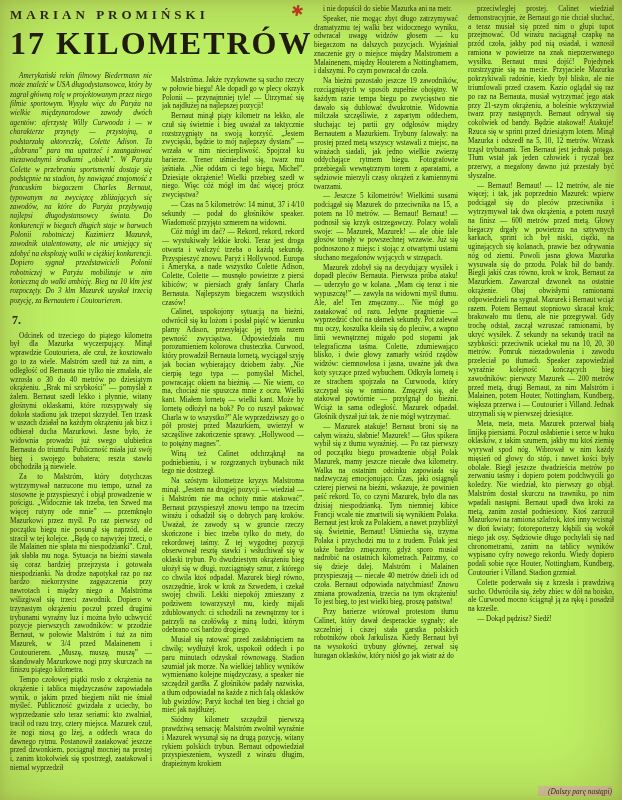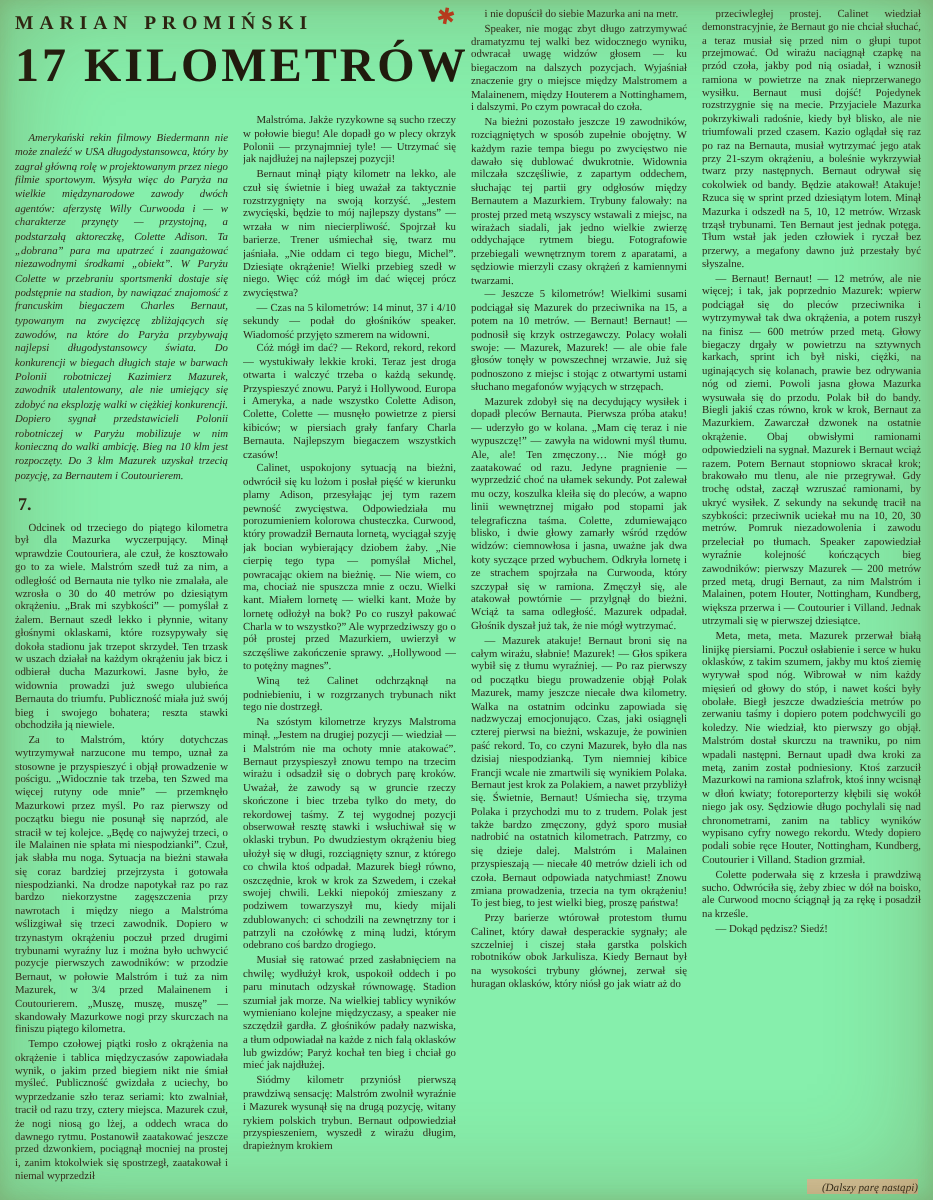--- a/index.html
+++ b/index.html
@@ -3,21 +3,21 @@
 <meta charset="utf-8">
 <style>
   * { margin: 0; padding: 0; box-sizing: border-box; }
   html, body { width: 622px; height: 800px; }
   body { font-family: "Liberation Serif", serif; }
 
   .page {
     position: relative;
     width: 622px;
     height: 800px;
-    background: #86efac;
+    background: #bef264;
     color: #2c2418;
     overflow: hidden;
   }
   .page::after {
     content: "";
     position: absolute;
     inset: 0;
     box-shadow: inset 0 0 70px rgba(105,78,30,0.32), inset 0 0 12px rgba(105,78,30,0.18);
     pointer-events: none;
   }
@@ -45,21 +45,21 @@
     position: absolute;
     overflow: hidden;
     font-size: 7.2px;
     line-height: 1.22;
     text-align: justify;
     color: #2e271a;
   }
   .col p { text-indent: 9px; margin: 0; }
   .col p + p { margin-top: 1px; }
 
-  .col1 { left: 10px;  top: 88px; width: 142px; height: 710px; }
+  .col1 { left: 10px;  top: 72px; width: 142px; height: 710px; }
   .col2 { left: 162px; top: 76px; width: 142px; height: 718px; }
   .col3 { left: 314px; top: 5px;  width: 144px; height: 789px; }
   .col4 { left: 468px; top: 5px;  width: 146px; height: 789px; }
 
   .intro { font-style: italic; line-height: 1.3; }
   .intro p { text-indent: 9px; }
 
   .chapter { font-size: 12px; font-weight: bold; margin: 7px 0 4px 2px; text-indent: 0; }
 
   .continuation {
@@ -95,21 +95,21 @@
 
   <div class="col col2">
       <p>Malstróma. Jakże ryzykowne są sucho rzeczy w połowie biegu! Ale dopadł go w plecy okrzyk Polonii — przynajmniej tyle! — Utrzymać się jak najdłużej na najlepszej pozycji!</p>
       <p>Bernaut minął piąty kilometr na lekko, ale czuł się świetnie i bieg uważał za taktycznie rozstrzygnięty na swoją korzyść. „Jestem zwycięski, będzie to mój najlepszy dystans” — wrzała w nim niecierpliwość. Spojrzał ku barierze. Trener uśmiechał się, twarz mu jaśniała. „Nie oddam ci tego biegu, Michel”. Dziesiąte okrążenie! Wielki przebieg szedł w niego. Więc cóż mógł im dać więcej prócz zwycięstwa?</p>
       <p>— Czas na 5 kilometrów: 14 minut, 37 i 4/10 sekundy — podał do głośników speaker. Wiadomość przyjęto szmerem na widowni.</p>
       <p>Cóż mógł im dać? — Rekord, rekord, rekord — wystukiwały lekkie kroki. Teraz jest droga otwarta i walczyć trzeba o każdą sekundę. Przyspieszyć znowu. Paryż i Hollywood. Europa i Ameryka, a nade wszystko Colette Adison, Colette, Colette — musnęło powietrze z piersi kibiców; w piersiach grały fanfary Charla Bernauta. Najlepszym biegaczem wszystkich czasów!</p>
       <p>Calinet, uspokojony sytuacją na bieżni, odwrócił się ku lożom i posłał pięść w kierunku plamy Adison, przesyłając jej tym razem pewność zwycięstwa. Odpowiedziała mu porozumieniem kolorowa chusteczka. Curwood, który prowadził Bernauta lornetą, wyciągał szyję jak bocian wybierający dziobem żaby. „Nie cierpię tego typa — pomyślał Michel, powracając okiem na bieżnię. — Nie wiem, co ma, chociaż nie spuszcza mnie z oczu. Wielki kant. Miałem lornetę — wielki kant. Może by lornetę odłożył na bok? Po co ruszył pakować Charla w to wszystko?” Ale wyprzedziwszy go o pół prostej przed Mazurkiem, uwierzył w szczęśliwe zakończenie sprawy. „Hollywood — to potężny magnes”.</p>
       <p>Winą też Calinet odchrząknął na podniebieniu, i w rozgrzanych trybunach nikt tego nie dostrzegł.</p>
       <p>Na szóstym kilometrze kryzys Malstroma minął. „Jestem na drugiej pozycji — wiedział — i Malstróm nie ma ochoty mnie atakować”. Bernaut przyspieszył znowu tempo na trzecim wirażu i odsadził się o dobrych parę kroków. Uważał, że zawody są w gruncie rzeczy skończone i biec trzeba tylko do mety, do rekordowej taśmy. Z tej wygodnej pozycji obserwował resztę stawki i wsłuchiwał się w oklaski trybun. Po dwudziestym okrążeniu bieg ułożył się w długi, rozciągnięty sznur, z którego co chwila ktoś odpadał. Mazurek biegł równo, oszczędnie, krok w krok za Szwedem, i czekał swojej chwili. Lekki niepokój zmieszany z podziwem towarzyszył mu, kiedy mijali zdublowanych: ci schodzili na zewnętrzny tor i patrzyli na czołówkę z miną ludzi, którym odebrano coś bardzo drogiego.</p>
       <p>Musiał się ratować przed zasłabnięciem na chwilę; wydłużył krok, uspokoił oddech i po paru minutach odzyskał równowagę. Stadion szumiał jak morze. Na wielkiej tablicy wyników wymieniano kolejne międzyczasy, a speaker nie szczędził gardła. Z głośników padały nazwiska, a tłum odpowiadał na każde z nich falą oklasków lub gwizdów; Paryż kochał ten bieg i chciał go mieć jak najdłużej.</p>
-      <p>Siódmy kilometr przyniósł pierwszą prawdziwą sensację: Malstróm zwolnił wyraźnie i Mazurek wysunął się na drugą pozycję, witany rykiem polskich trybun. Bernaut odpowiedział przyspieszeniem, wyszedł z wirażu długim, drapieżnym krokiem</p>
+      <p>Siódmy kilometr szczędził pierwszą prawdziwą sensację: Malstróm zwolnił wyraźnie i Mazurek wysunął się na drugą pozycję, witany rykiem polskich trybun. Bernaut odpowiedział przyspieszeniem, wyszedł z wirażu długim, drapieżnym krokiem</p>
     </div>
 
   <div class="col col3">
       <p>i nie dopuścił do siebie Mazurka ani na metr.</p>
       <p>Speaker, nie mogąc zbyt długo zatrzymywać dramatyzmu tej walki bez widocznego wyniku, odwracał uwagę widzów głosem — ku biegaczom na dalszych pozycjach. Wyjaśniał znaczenie gry o miejsce między Malstromem a Malainenem, między Houterem a Nottinghamem, i dalszymi. Po czym powracał do czoła.</p>
       <p>Na bieżni pozostało jeszcze 19 zawodników, rozciągniętych w sposób zupełnie obojętny. W każdym razie tempa biegu po zwycięstwo nie dawało się dublować dwukrotnie. Widownia milczała szczęśliwie, z zapartym oddechem, słuchając tej partii gry odgłosów między Bernautem a Mazurkiem. Trybuny falowały: na prostej przed metą wszyscy wstawali z miejsc, na wirażach siadali, jak jedno wielkie zwierzę oddychające rytmem biegu. Fotografowie przebiegali wewnętrznym torem z aparatami, a sędziowie mierzyli czasy okrążeń z kamiennymi twarzami.</p>
       <p>— Jeszcze 5 kilometrów! Wielkimi susami podciągał się Mazurek do przeciwnika na 15, a potem na 10 metrów. — Bernaut! Bernaut! — podnosił się krzyk ostrzegawczy. Polacy wołali swoje: — Mazurek, Mazurek! — ale obie fale głosów tonęły w powszechnej wrzawie. Już się podnoszono z miejsc i stojąc z otwartymi ustami słuchano megafonów wyjących w strzępach.</p>
       <p>Mazurek zdobył się na decydujący wysiłek i dopadł pleców Bernauta. Pierwsza próba ataku! — uderzyło go w kolana. „Mam cię teraz i nie wypuszczę!” — zawyła na widowni myśl tłumu. Ale, ale! Ten zmęczony… Nie mógł go zaatakować od razu. Jedyne pragnienie — wyprzedzić choć na ułamek sekundy. Pot zalewał mu oczy, koszulka kleiła się do pleców, a wapno linii wewnętrznej migało pod stopami jak telegraficzna taśma. Colette, zdumiewająco blisko, i dwie głowy zamarły wśród rzędów widzów: ciemnowłosa i jasna, uważne jak dwa koty syczące przed wybuchem. Odkryła lornetę i ze strachem spojrzała na Curwooda, który szczypał się w ramiona. Zmęczył się, ale atakował powtórnie — przylgnął do bieżni. Wciąż ta sama odległość. Mazurek odpadał. Głośnik dyszał już tak, że nie mógł wytrzymać.</p>
       <p>— Mazurek atakuje! Bernaut broni się na całym wirażu, słabnie! Mazurek! — Głos spikera wybił się z tłumu wyraźniej. — Po raz pierwszy od początku biegu prowadzenie objął Polak Mazurek, mamy jeszcze niecałe dwa kilometry. Walka na ostatnim odcinku zapowiada się nadzwyczaj emocjonująco. Czas, jaki osiągnęli czterej pierwsi na bieżni, wskazuje, że powinien paść rekord. To, co czyni Mazurek, było dla nas dzisiaj niespodzianką. Tym niemniej kibice Francji wcale nie zmartwili się wynikiem Polaka. Bernaut jest krok za Polakiem, a nawet przybliżył się. Świetnie, Bernaut! Uśmiecha się, trzyma Polaka i przychodzi mu to z trudem. Polak jest także bardzo zmęczony, gdyż sporo musiał nadrobić na ostatnich kilometrach. Patrzmy, co się dzieje dalej. Malstróm i Malainen przyspieszają — niecałe 40 metrów dzieli ich od czoła. Bernaut odpowiada natychmiast! Znowu zmiana prowadzenia, trzecia na tym okrążeniu! To jest bieg, to jest wielki bieg, proszę państwa!</p>
       <p>Przy barierze wtórował protestom tłumu Calinet, który dawał desperackie sygnały; ale szczelniej i ciszej stała garstka polskich robotników obok Jarkulisza. Kiedy Bernaut był na wysokości trybuny głównej, zerwał się huragan oklasków, który niósł go jak wiatr aż do</p>

